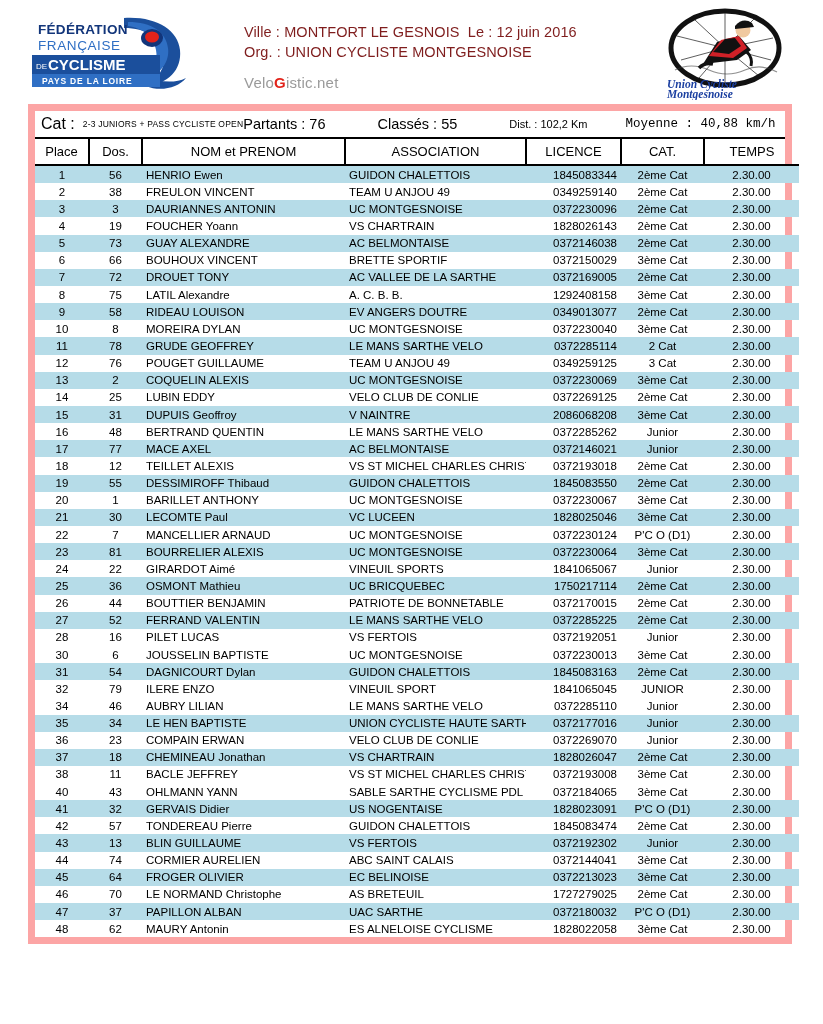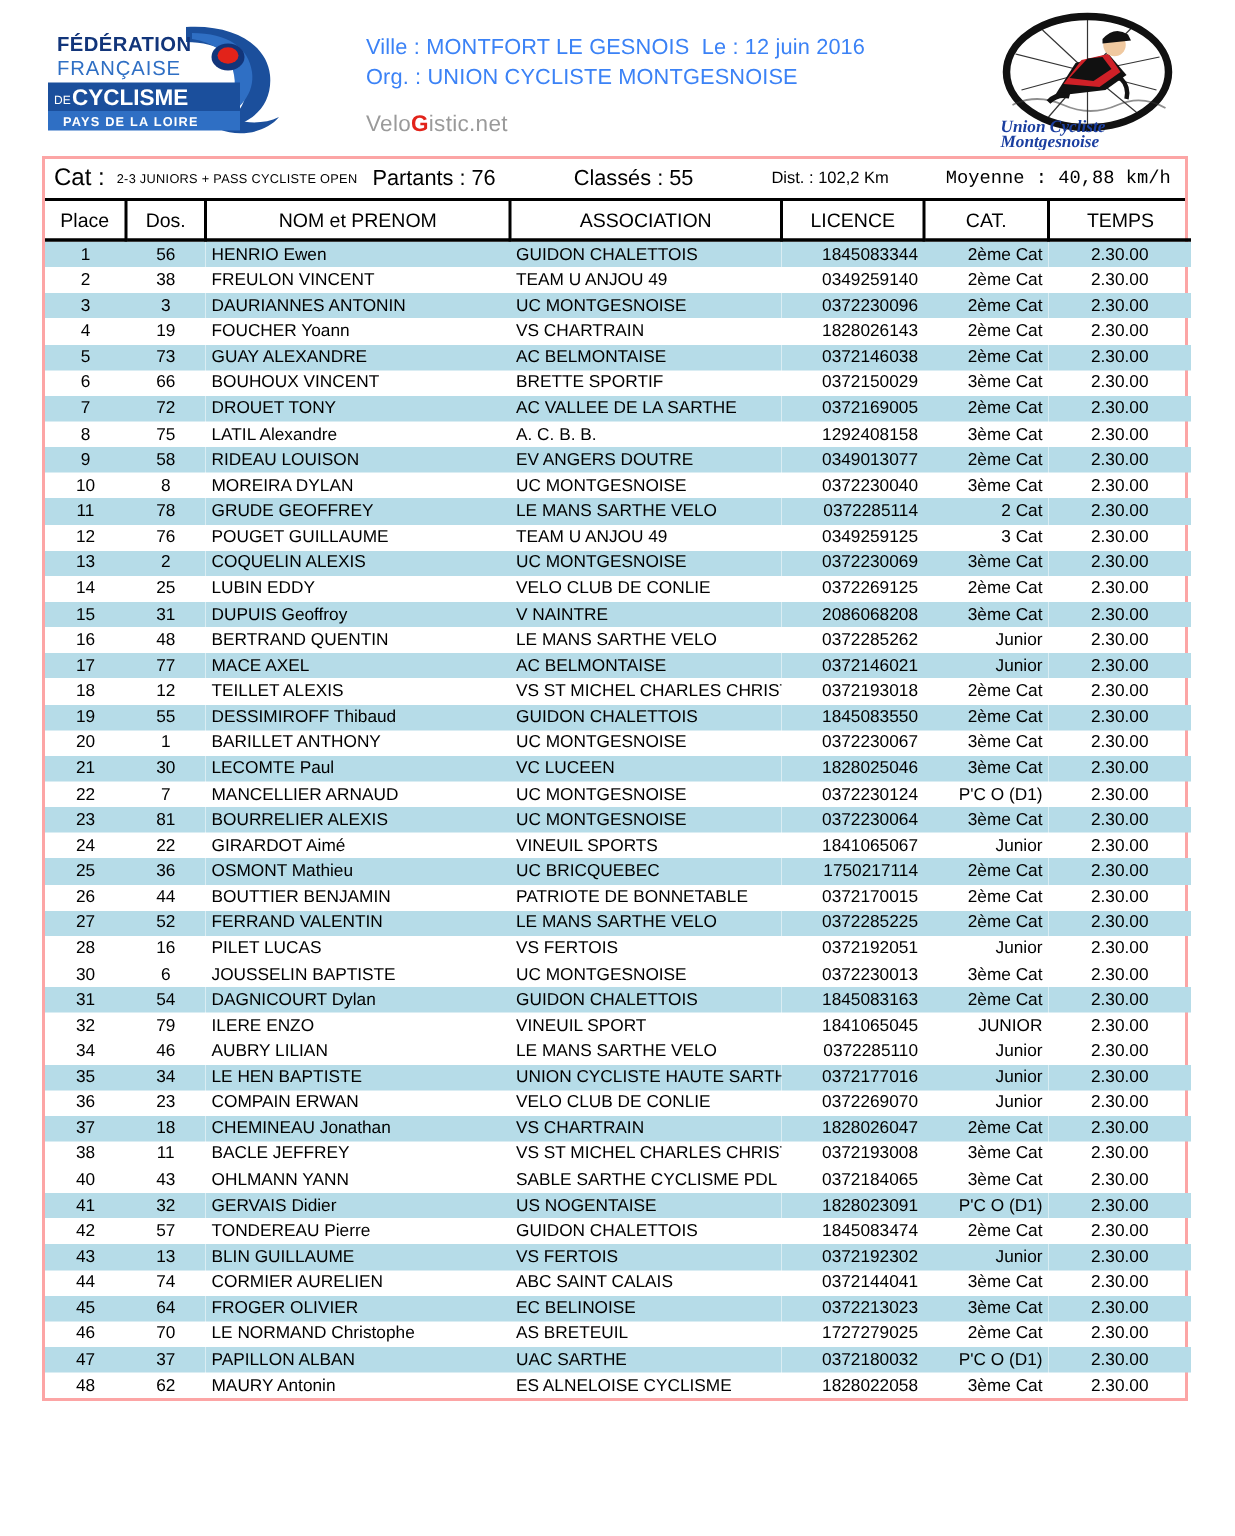--- a/index.html
+++ b/index.html
@@ -38,21 +38,21 @@
     position: absolute;
     left: 244px;
     top: 22px;
     width: 400px;
   }
   .race-line {
     font-size: 14.5px;
     letter-spacing: 0.1px;
     white-space: nowrap;
     line-height: 20px;
-    color: #3b82f6;
+    color: #7f1d1d;
   }
   .race-line .lbl { display: inline-block; }
   .race-line .val { font-weight: normal; }
   .ville-label { display:inline-block; min-width: 36px; }
   .org-label { display:inline-block; min-width: 36px; }
   .velogistic {
     margin-top: 12px;
     font-size: 15px;
     color: #9a9a9a;
     letter-spacing: 0.2px;
@@ -68,21 +68,21 @@
     height: 92px;
   }
   .club-logo svg { display: block; }
 
   
   .sheet {
     position: absolute;
     left: 28px;
     top: 104px;
     width: 764px;
-    border: 2px solid #fca5a5;
+    border: 7px solid #fca5a5;
     box-sizing: border-box;
     background: #fff;
   }
 
   
   .cat-row {
     display: flex;
     align-items: center;
     height: 28px;
     border-bottom: 2px solid #000;
@@ -90,21 +90,20 @@
     box-sizing: border-box;
     white-space: nowrap;
   }
   .cat-row .cat-label {
     font-size: 16px;
     margin-right: 8px;
   }
   .cat-row .cat-value {
     font-size: 8.5px;
     letter-spacing: 0.2px;
-    margin-right: 10px;
   }
   .cat-row .partants {
     font-size: 14.5px;
     margin-right: 52px;
   }
   .cat-row .classes {
     font-size: 14.5px;
     margin-right: 52px;
   }
   .cat-row .dist {
@@ -141,21 +140,21 @@
     white-space: nowrap;
     overflow: hidden;
   }
   tbody tr.striped td { background: #b6dce8; }
 
   td.c-place { text-align: center; }
   td.c-dos   { text-align: center; }
   td.c-nom   { text-align: left; padding-left: 8px; }
   td.c-asso  { text-align: left; padding-left: 6px; }
   td.c-lic   { text-align: right; padding-right: 10px; }
-  td.c-cat   { text-align: right; padding-left: 6px; font-size: 11px; }
+  td.c-cat   { text-align: center; padding-left: 6px; font-size: 11px; }
   td.c-temps { text-align: center; }
 
   
   col.w-place { width: 54px; }
   col.w-dos   { width: 53px; }
   col.w-nom   { width: 203px; }
   col.w-asso  { width: 181px; }
   col.w-lic   { width: 95px; }
   col.w-cat   { width: 83px; }
   col.w-temps { width: 95px; }

